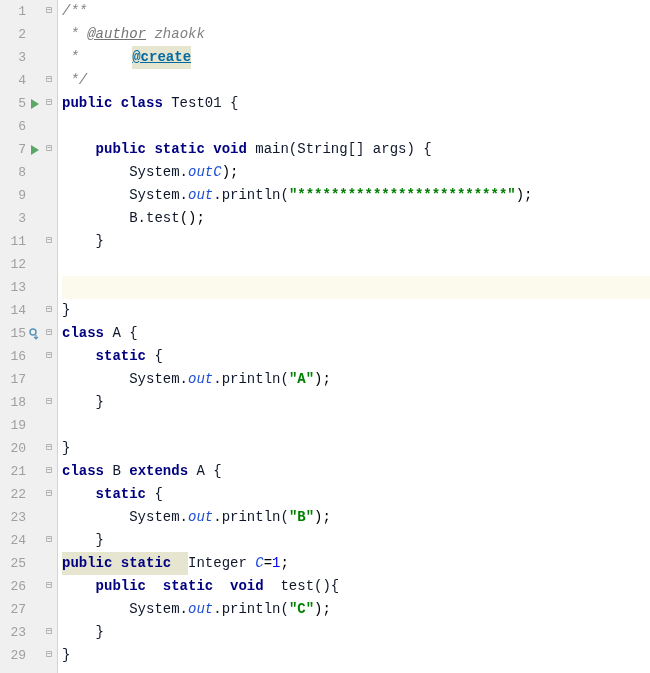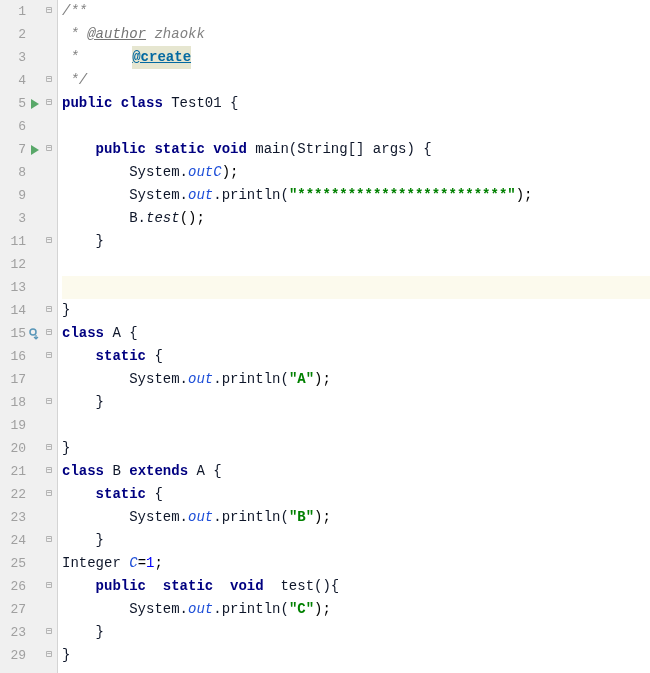--- a/index.html
+++ b/index.html
@@ -242,33 +242,33 @@
 <div class="editor" id="editor">
     <div class="editor-line"><span class="c-doc">/**</span></div>
     <div class="editor-line"><span class="c-doc"> * </span><span class="c-tag">@author</span><span class="c-tagval"> zhaokk</span></div>
     <div class="editor-line"><span class="c-doc"> * </span><span class="c-tag-green highlight">@create</span></div>
     <div class="editor-line"><span class="c-doc"> */</span></div>
     <div class="editor-line"><span class="kw">public class </span><span class="ident">Test01 {</span></div>
     <div class="editor-line"></div>
     <div class="editor-line"><span>    </span><span class="kw">public static void </span><span class="ident">main(String[] args) {</span></div>
     <div class="editor-line"><span class="ident">        System.</span><span class="field">out</span><span class="field">C</span><span class="punct">);</span></div>
     <div class="editor-line"><span class="ident">        System.</span><span class="field">out</span><span class="ident">.println(</span><span class="str">"*************************"</span><span class="punct">);</span></div>
-    <div class="editor-line"><span class="ident">        B.</span><span class="ident" style="font-style:italic">test</span><span class="punct">();</span></div>
+    <div class="editor-line"><span class="ident">        B.</span><span class="ident" style="">test</span><span class="punct">();</span></div>
     <div class="editor-line"><span class="ident">    }</span></div>
     <div class="editor-line"></div>
     <div class="editor-line current"></div>
     <div class="editor-line"><span class="ident">}</span></div>
     <div class="editor-line"><span class="kw">class </span><span class="ident">A {</span></div>
     <div class="editor-line"><span>    </span><span class="kw">static </span><span class="ident">{</span></div>
     <div class="editor-line"><span class="ident">        System.</span><span class="field">out</span><span class="ident">.println(</span><span class="str">"A"</span><span class="punct">);</span></div>
     <div class="editor-line"><span class="ident">    }</span></div>
     <div class="editor-line"></div>
     <div class="editor-line"><span class="ident">}</span></div>
     <div class="editor-line"><span class="kw">class </span><span class="ident">B </span><span class="kw">extends </span><span class="ident">A {</span></div>
     <div class="editor-line"><span>    </span><span class="kw">static </span><span class="ident">{</span></div>
     <div class="editor-line"><span class="ident">        System.</span><span class="field">out</span><span class="ident">.println(</span><span class="str">"B"</span><span class="punct">);</span></div>
     <div class="editor-line"><span class="ident">    }</span></div>
-    <div class="editor-line"><span class="ident">Integer </span><span class="field">C</span><span class="punct">=</span><span class="ident" style="color:#0000ff">1</span><span class="punct">;</span></div>
+    <div class="editor-line"><span class="kw highlight">public static  </span><span class="ident">Integer </span><span class="field">C</span><span class="punct">=</span><span class="ident" style="color:#0000ff">1</span><span class="punct">;</span></div>
     <div class="editor-line"><span>    </span><span class="kw">public  static  void  </span><span class="ident">test(){</span></div>
     <div class="editor-line"><span class="ident">        System.</span><span class="field">out</span><span class="ident">.println(</span><span class="str">"C"</span><span class="punct">);</span></div>
     <div class="editor-line"><span class="ident">    }</span></div>
     <div class="editor-line"><span class="ident">}</span></div>
   </div>
 
 </body></html>

